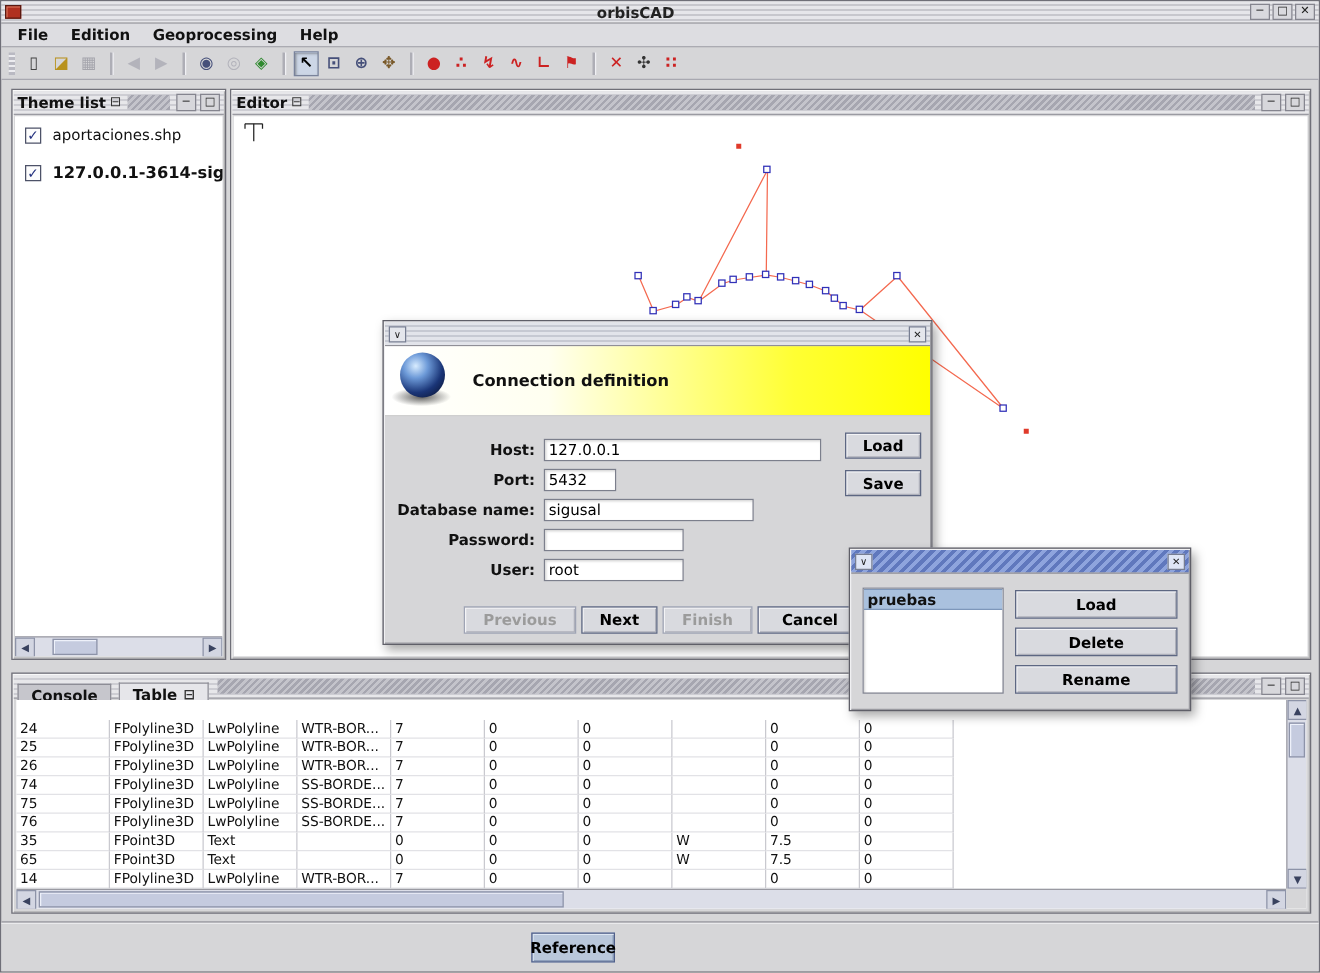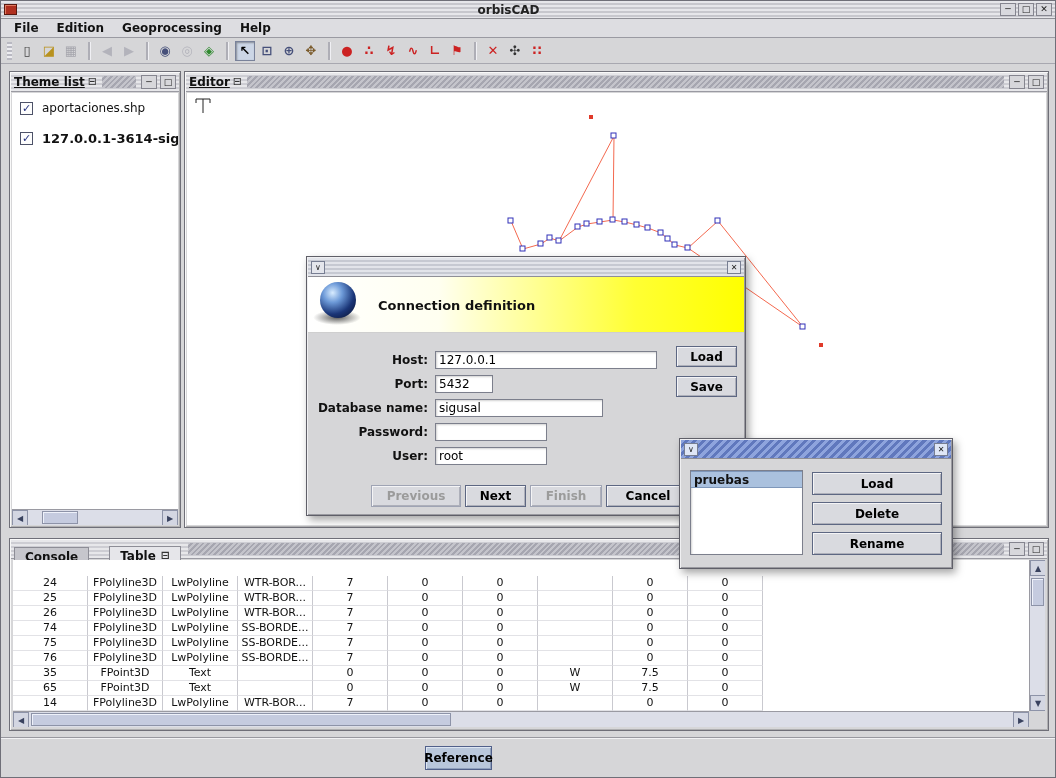--- a/index.html
+++ b/index.html
@@ -29,21 +29,21 @@
   .tbtn.active{background:#ccd6e6;border:1px solid #79829a;box-shadow:inset 1px 1px 2px rgba(0,0,0,.35);}
   .tbtn.disabled{opacity:.45;}
   .tsep{width:2px;height:18px;background:#aeaeb6;box-shadow:1px 0 0 #f0f0f4;margin:0 6px;}
 
   
   .iframe{position:absolute;background:#d6d6d8;border:1px solid #6f6f78;
     box-shadow:inset 1px 1px 0 rgba(255,255,255,.85),inset -1px -1px 0 rgba(0,0,0,.18);}
   .iframe-title{position:absolute;left:1px;right:1px;top:1px;height:19px;
     background:repeating-linear-gradient(180deg,#e7e7ea 0 2px,#cdcdd3 2px 4px);
     border-bottom:1px solid #9a9aa2;display:flex;align-items:center;gap:3px;padding:0 3px;}
-  .ift{font-size:12px;font-weight:bold;color:#111;white-space:nowrap;text-decoration:underline;}
+  .ift{font-size:12px;font-weight:bold;color:#111;white-space:nowrap;}
   .ifico{font-size:11px;color:#333;line-height:12px;}
   .bumps{flex:1;align-self:stretch;margin:3px 2px;background:repeating-linear-gradient(135deg,#c4c4cb 0 2px,#a6a6b0 2px 4px);}
   .mini-btn{width:16px;height:14px;background:#d7d7db;border:1px solid #85858f;font-size:9px;line-height:12px;text-align:center;color:#222;}
   .iframe-body{position:absolute;left:2px;right:2px;top:21px;bottom:2px;background:#fff;overflow:hidden;}
 
   .theme-frame{left:8px;top:70px;width:172px;height:457px;}
   .editor-frame{left:183px;top:70px;width:865px;height:457px;}
   .bottom-frame{left:8px;top:537px;width:1040px;height:193px;}
 
   
@@ -61,31 +61,31 @@
     color:#39425f;font-size:8px;display:flex;align-items:center;justify-content:center;}
   .sb-track{flex:1;position:relative;}
   .sb-thumb{position:absolute;background:#c5cbdf;border:1px solid #8d93a8;box-shadow:inset 1px 1px 0 #eef1fa;}
   .sb-corner{position:absolute;right:0;bottom:0;width:16px;height:16px;background:#d6d6d8;}
 
   
   .editor-body{background:#fff;}
   .editor-body svg{position:absolute;left:0;top:0;}
 
   
-  .tabs{display:flex;align-items:flex-end;gap:18px;height:32px;}
+  .tabs{display:flex;align-items:flex-end;gap:4px;height:32px;}
   .tab{height:18px;display:flex;align-items:center;gap:5px;padding:0 10px;font-size:12px;font-weight:bold;
     background:#c6c6cc;border:1px solid #8d8d96;border-bottom:none;margin-right:2px;color:#111;}
   .tab.active{background:#e6e6ea;height:19px;}
   .tbl-wrap{position:absolute;left:3px;right:3px;top:21px;bottom:3px;background:#fff;overflow:hidden;}
   .thead{position:absolute;left:0;right:16px;top:0;height:16px;display:flex;background:#d4d4d8;overflow:hidden;}
   .th{width:75px;flex:0 0 auto;border-right:1px solid #9a9aa2;border-bottom:1px solid #9a9aa2;
     font-size:11px;text-align:center;line-height:15px;color:#111;overflow:hidden;white-space:nowrap;
     box-shadow:inset 1px 1px 0 #f2f2f4;}
   .tbody{position:absolute;left:0;right:16px;top:16px;bottom:16px;overflow:hidden;}
-  .tr{display:flex;height:15px;text-align:center;}
+  .tr{display:flex;height:15px;}
   .td{width:75px;flex:0 0 auto;border-right:1px solid #c9c9cf;border-bottom:1px solid #e2e2e6;
     font-size:11px;line-height:14px;padding:0 3px;overflow:hidden;white-space:nowrap;color:#111;}
 
   
   .dlg{position:absolute;background:#d6d6d8;border:1px solid #5f5f68;
     box-shadow:inset 1px 1px 0 #f0f0f2,inset -1px -1px 0 #9a9aa0,3px 4px 8px rgba(0,0,0,.35);}
   .dlg-title{position:absolute;left:1px;right:1px;top:1px;height:19px;display:flex;align-items:center;
     gap:3px;padding:0 3px;border-bottom:1px solid #8f8f96;
     background:repeating-linear-gradient(180deg,#e2e4ea 0 2px,#c6c9d2 2px 4px);}
   .dlg-title.blue{background:repeating-linear-gradient(135deg,#8ea4dd 0 3px,#6078bd 3px 6px);}

